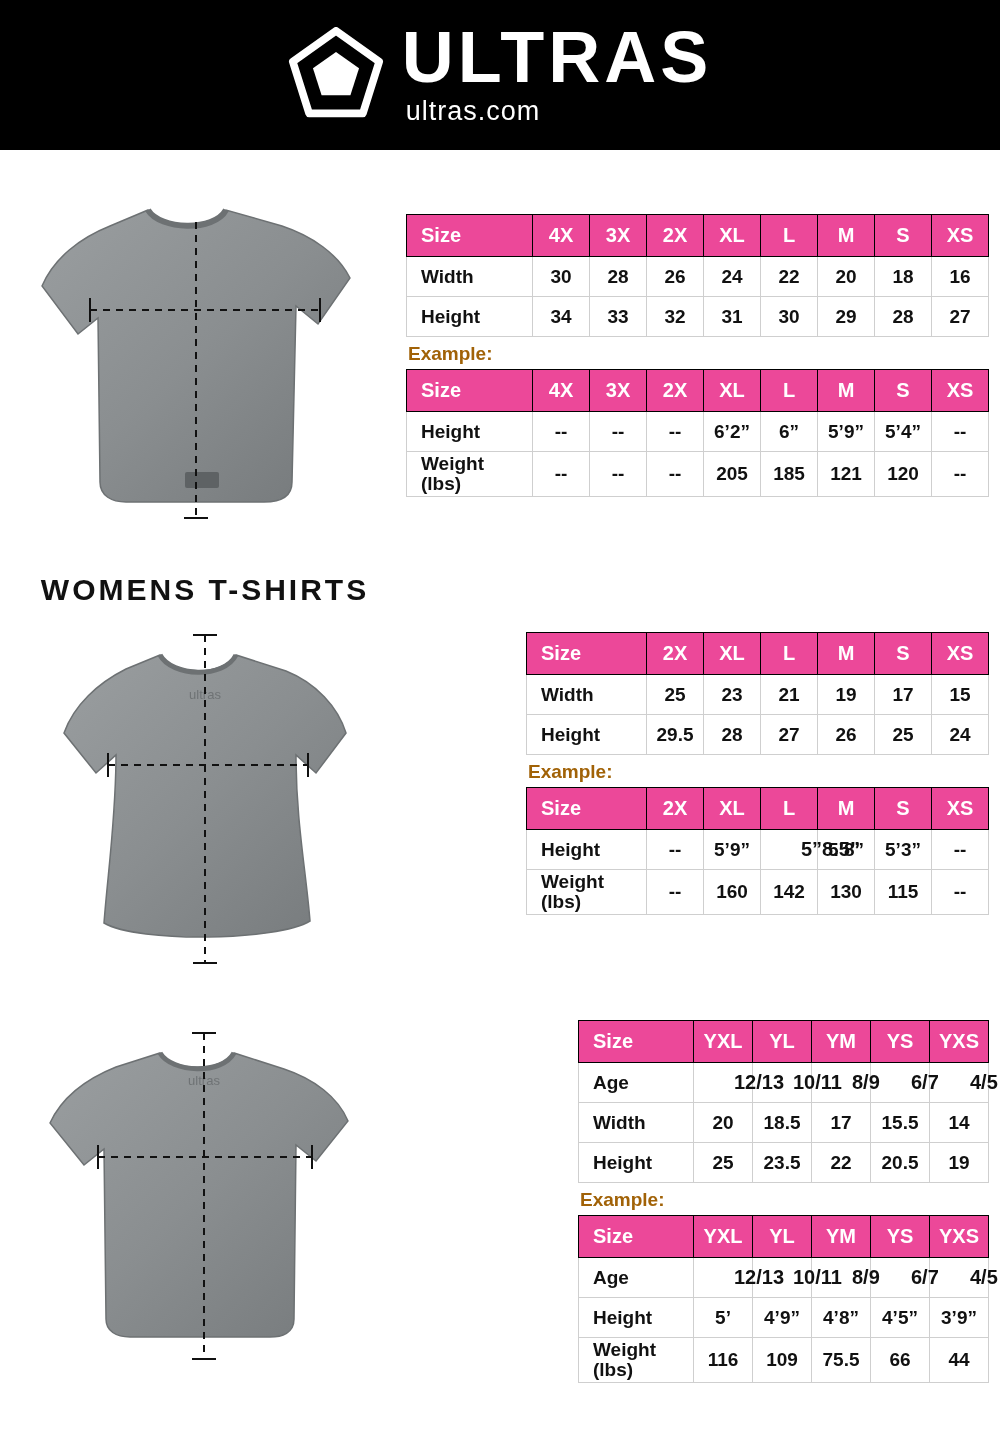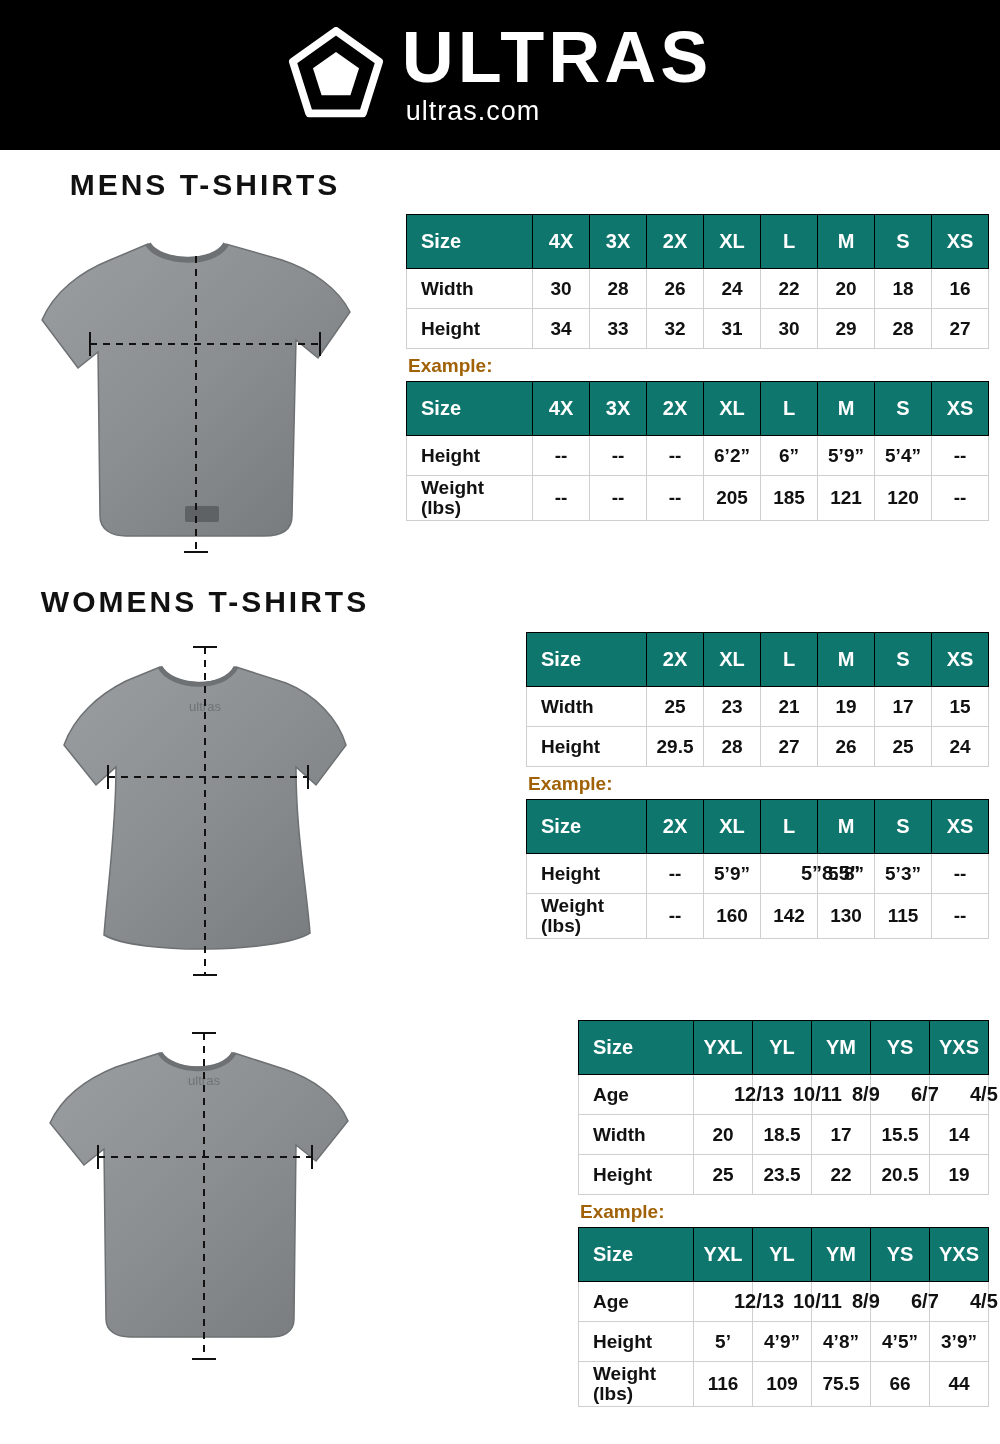--- a/index.html
+++ b/index.html
@@ -57,25 +57,25 @@
     border: 1px solid #cfcfcf;
     text-align: center;
     font-size: 19px;
     font-weight: 700;
     color: #111;
     height: 40px;
     padding: 2px 4px;
     font-family: "Liberation Sans", sans-serif;
   }
   table.size thead th {
-    background: #0f766e;
+    background: #ec4899;
     color: #fff;
     border: 1px solid #000;
     font-size: 20px;
-    height: 54px;
+    height: 42px;
   }
   table.size thead th.lbl { text-align: left; padding-left: 14px; }
   table.size td.rowlabel, table.size th.rowlabel {
     text-align: left;
     padding-left: 14px;
     font-weight: 700;
   }
   table.size td.small { font-size: 20px; padding-left: 40px; }
   .example-label {
     font-size: 19px; font-weight: 700; color:#a16207; margin: 6px 0 4px 2px;
@@ -98,21 +98,20 @@
         </svg>
       </span>
       <span class="brand-text">
         <span class="brand-name">ULTRAS</span>
         <span class="brand-url">ultras.com</span>
       </span>
     </div>
   </div>
 
   <div class="section" style="left:20px; top:168px; width:370px;">
-    <div class="section-title">MENS  T-SHIRTS</div>
     <div class="shirt-wrap" style="margin-top:14px;">
       <svg class="shirt-svg" width="370" height="340" viewBox="0 0 370 340" aria-hidden="true">
         <defs>
           <linearGradient id="gm" x1="0" y1="0" x2="1" y2="1">
             <stop offset="0%" stop-color="#9a9ea0"></stop>
             <stop offset="50%" stop-color="#8a8e90"></stop>
             <stop offset="100%" stop-color="#74787a"></stop>
           </linearGradient>
         </defs>
         <path d="M128 28 C140 46 190 48 206 28 L262 44 C292 54 318 72 330 96
@@ -212,21 +211,21 @@
           <td>205</td>
           <td>185</td>
           <td>121</td>
           <td>120</td>
           <td>--</td>
         </tr>
       </tbody>
     </table>
   </div>
 
-  <div class="section" style="left:20px; top:585px; width:370px;">
+  <div class="section" style="left:20px; top:573px; width:370px;">
     <div class="section-title">WOMENS  T-SHIRTS</div>
     <div class="shirt-wrap" style="margin-top:14px;">
       <svg class="shirt-svg" width="370" height="350" viewBox="0 0 370 350" aria-hidden="true">
         <defs>
           <linearGradient id="gw" x1="0" y1="0" x2="1" y2="1">
             <stop offset="0%" stop-color="#9a9ea0"></stop>
             <stop offset="50%" stop-color="#8a8e90"></stop>
             <stop offset="100%" stop-color="#767a7c"></stop>
           </linearGradient>
         </defs>

